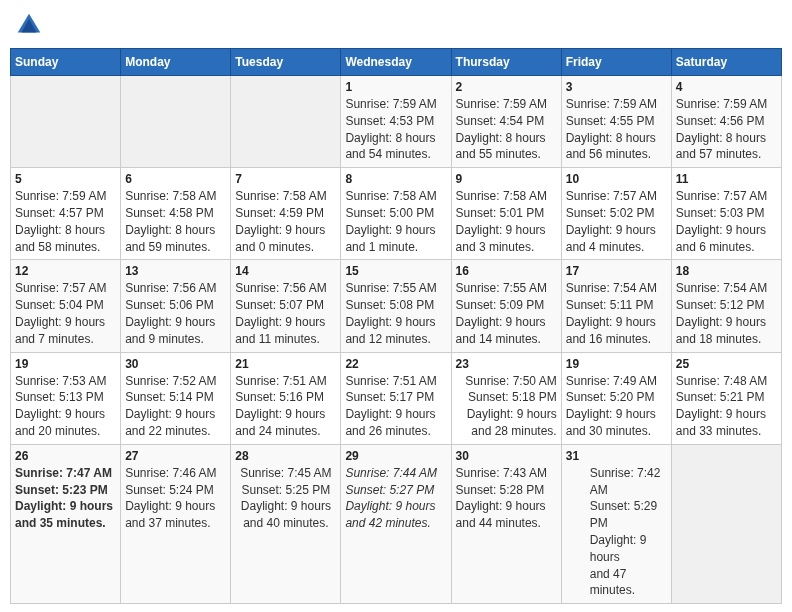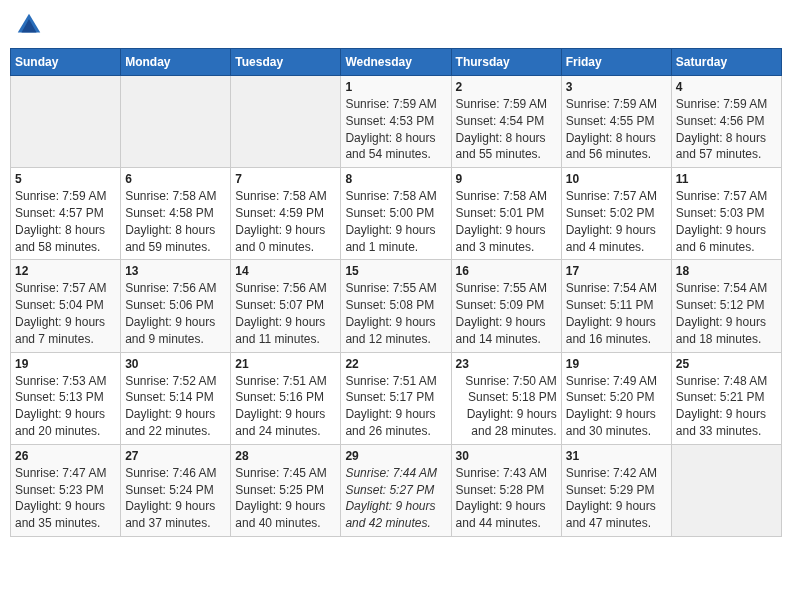--- a/index.html
+++ b/index.html
@@ -303,56 +303,56 @@
           <span class="day-number">25</span>
           <div class="day-info" style="white-space: pre-line;">Sunrise: 7:48 AM
 Sunset: 5:21 PM
 Daylight: 9 hours
 and 33 minutes.</div>
         </td>
       </tr>
       <tr>
         <td>
           <span class="day-number">26</span>
-          <div class="day-info" style="white-space: pre-line;">Sunrise: 7:47 AM
+          <div class="day-info" style="white-space: pre-line; font-weight: bold;">Sunrise: 7:47 AM
 Sunset: 5:23 PM
 Daylight: 9 hours
 and 35 minutes.</div>
         </td>
         <td>
           <span class="day-number">27</span>
           <div class="day-info" style="white-space: pre-line;">Sunrise: 7:46 AM
 Sunset: 5:24 PM
 Daylight: 9 hours
 and 37 minutes.</div>
         </td>
         <td>
           <span class="day-number">28</span>
-          <div class="day-info" style="white-space: pre-line;">Sunrise: 7:45 AM
+          <div class="day-info" style="white-space: pre-line; text-align: center;">Sunrise: 7:45 AM
 Sunset: 5:25 PM
 Daylight: 9 hours
 and 40 minutes.</div>
         </td>
         <td>
           <span class="day-number">29</span>
           <div class="day-info" style="white-space: pre-line; font-style: italic;">Sunrise: 7:44 AM
 Sunset: 5:27 PM
 Daylight: 9 hours
 and 42 minutes.</div>
         </td>
         <td>
           <span class="day-number">30</span>
           <div class="day-info" style="white-space: pre-line;">Sunrise: 7:43 AM
 Sunset: 5:28 PM
 Daylight: 9 hours
 and 44 minutes.</div>
         </td>
         <td>
           <span class="day-number">31</span>
-          <div class="day-info" style="white-space: pre-line;">Sunrise: 7:42 AM
+          <div class="day-info" style="white-space: pre-line; margin-left: 24px;">Sunrise: 7:42 AM
 Sunset: 5:29 PM
 Daylight: 9 hours
 and 47 minutes.</div>
         </td>
         <td class="empty-cell"></td>
       </tr>
     </tbody>
 </table>
 
 </body></html>

